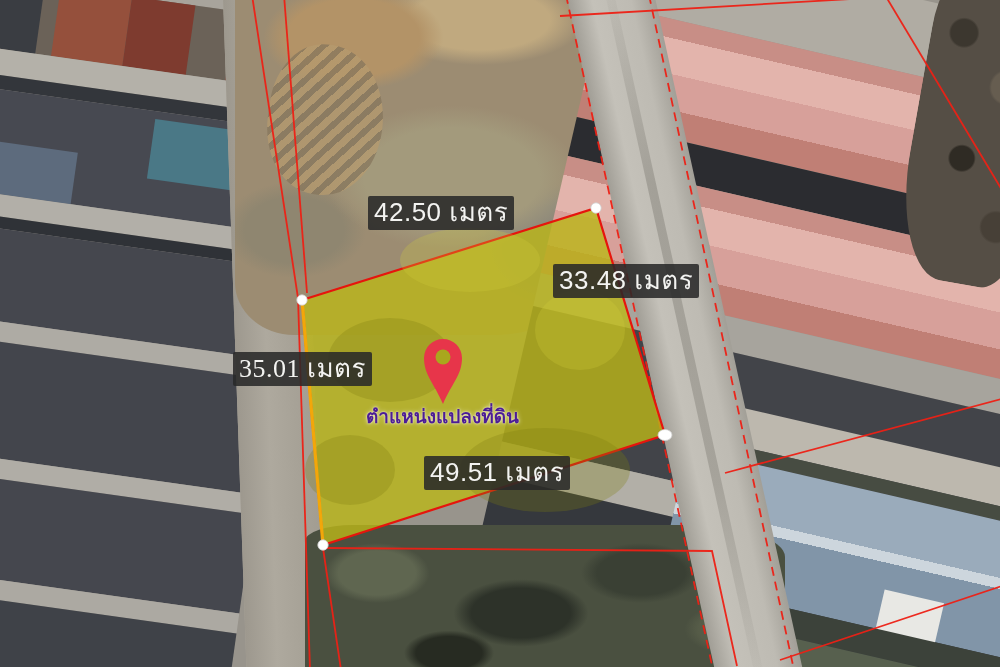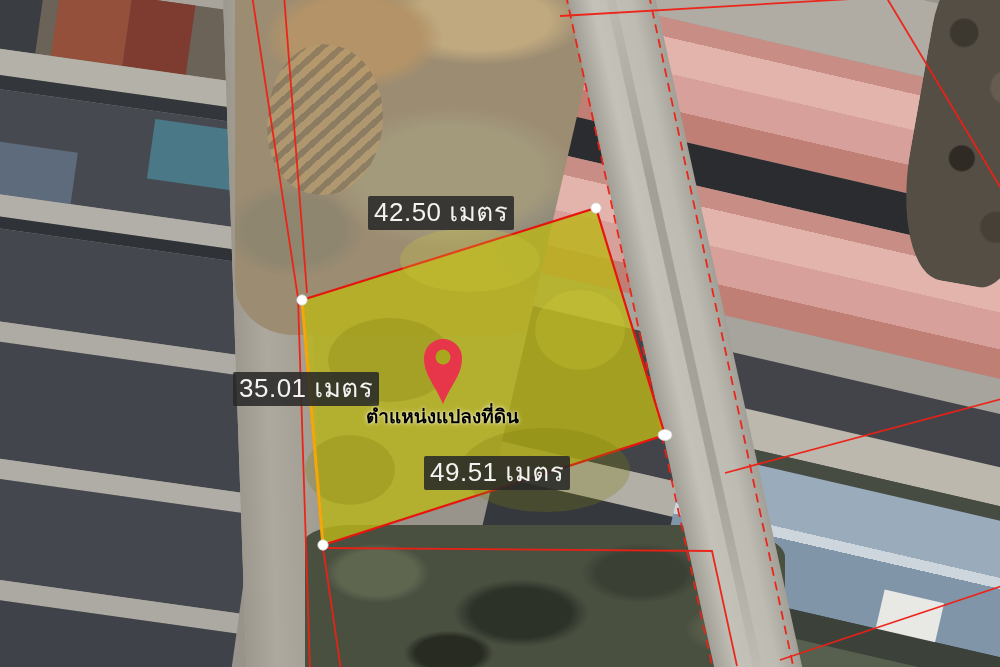--- a/index.html
+++ b/index.html
@@ -117,21 +117,21 @@
     color:#f3f3f1;
     font-size:26px;line-height:31px;
     padding:1px 6px 2px;
     border-radius:2px;
     white-space:nowrap;
     letter-spacing:.5px;
   }
   .pin-label{
     position:absolute;left:330px;top:401px;width:225px;
     text-align:center;
-    font-size:19px;font-weight:bold;color:#000000;
+    font-size:19px;font-weight:bold;color:#4c1d95;
     text-shadow:0 0 2px rgba(255,255,225,.95),0 0 5px rgba(255,255,225,.7);
     white-space:nowrap;
   }
 </style>
 </head>
 <body>
 
 <div id="stage">
 
   <div class="abs warehouses-left">
@@ -235,18 +235,19 @@
       </g>
     </g>
 
     <g>
       <path d="M443,404 C434,383 424,375 424,358 A19,19 0 1 1 462,358 C462,375 452,383 443,404 Z" fill="#e7354a"></path>
       <circle cx="443" cy="357" r="7.5" fill="#a9a71d"></circle>
     </g>
   </svg>
 
   <div class="dim-label" style="left:368px;top:196px;">42.50 เมตร</div>
-  <div class="dim-label" style="left:233px;top:372px;">35.01 เมตร</div>
+  <div class="dim-label" style="left:553px;top:264px;">33.48 เมตร</div>
+  <div class="dim-label" style="left:233px;top:352px;font-family:Liberation Serif, serif;">35.01 เมตร</div>
   <div class="dim-label" style="left:424px;top:432px;margin-top:24px;">49.51 เมตร</div>
 
   <div class="pin-label">ตำแหน่งแปลงที่ดิน</div>
 
 </div>
 
 </body></html>

